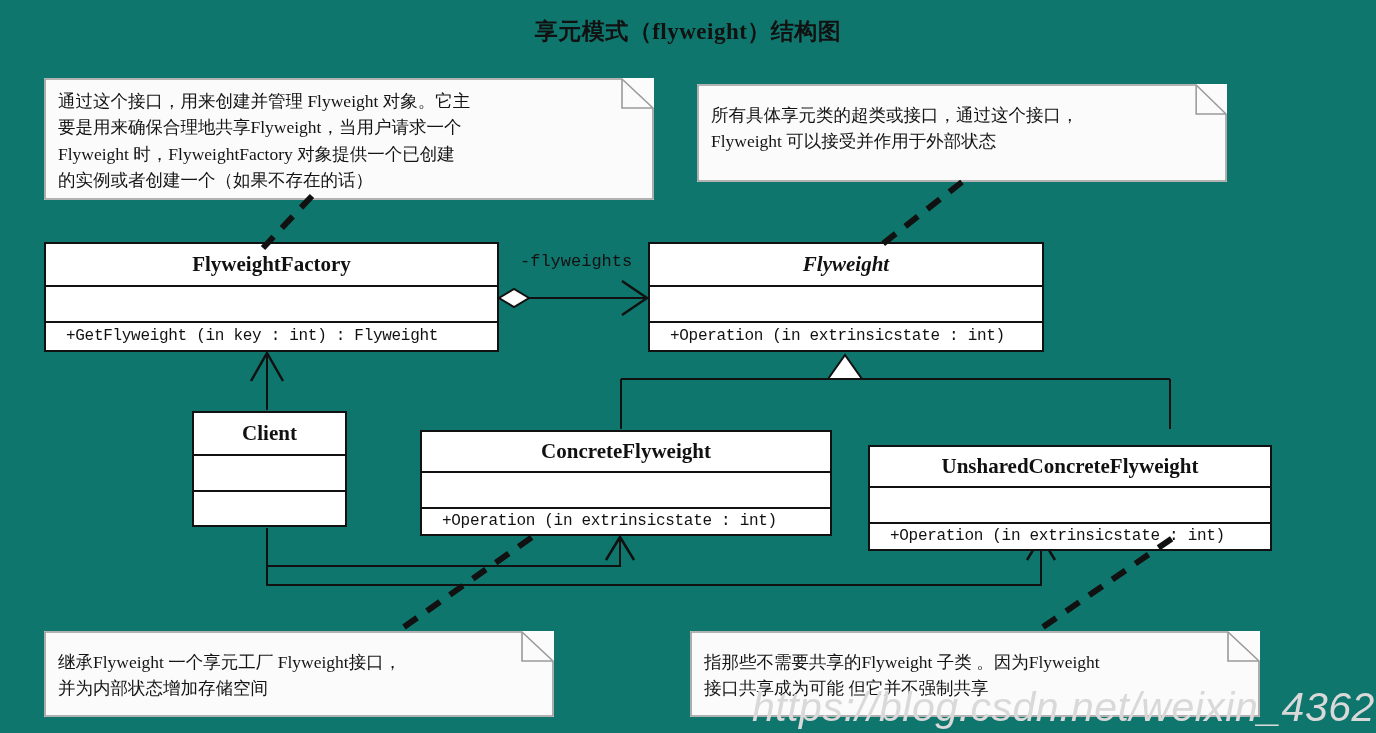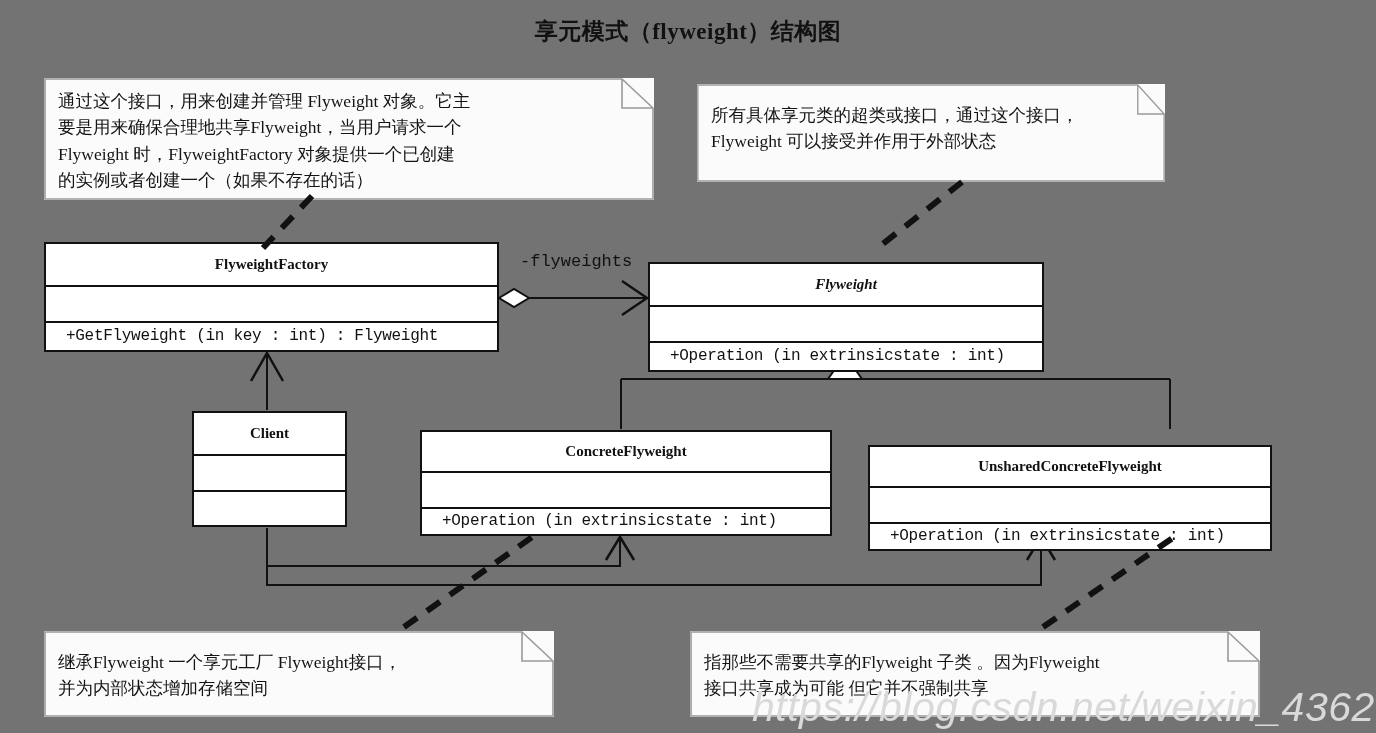--- a/index.html
+++ b/index.html
@@ -8,21 +8,21 @@
     background: #ffffff;
   }
   body {
     font-family: "Liberation Serif", serif;
     color: #1a1a1a;
   }
   #canvas {
     position: relative;
     width: 1376px;
     height: 733px;
-    background: #737373;
+    background: #0f766e;
     overflow: hidden;
   }
 
   
   .diagram-title {
     position: absolute;
     left: 0;
     top: 16px;
     width: 1376px;
     text-align: center;
@@ -41,21 +41,21 @@
     background: #ffffff;
     display: flex;
     flex-direction: column;
     z-index: 6;
   }
   .uml-name {
     box-sizing: border-box;
     text-align: center;
     font-family: "Liberation Serif", serif;
     font-weight: bold;
-    font-size: 15px;
+    font-size: 21px;
     border-bottom: 2px solid #111;
     display: flex;
     align-items: center;
     justify-content: center;
     color: #111;
   }
   .uml-name.abstract {
     font-style: italic;
   }
   .uml-attrs {
@@ -74,21 +74,21 @@
     white-space: nowrap;
     color: #111;
   }
 
   
   #box-flyweightfactory { left: 44px;  top: 242px; width: 455px; height: 110px; }
   #box-flyweightfactory .uml-name { height: 44px; }
   #box-flyweightfactory .uml-attrs { height: 36px; }
   #box-flyweightfactory .uml-ops  { height: 28px; }
 
-  #box-flyweight { left: 648px; top: 242px; width: 396px; height: 110px; margin-top: 20px; }
+  #box-flyweight { left: 648px; top: 242px; width: 396px; height: 110px; }
   #box-flyweight .uml-name { height: 44px; }
   #box-flyweight .uml-attrs { height: 36px; }
   #box-flyweight .uml-ops  { height: 28px; }
 
   #box-client { left: 192px; top: 411px; width: 155px; height: 116px; }
   #box-client .uml-name  { height: 44px; }
   #box-client .uml-attrs { height: 36px; }
   #box-client .uml-ops   { height: 34px; }
 
   #box-concreteflyweight { left: 420px; top: 430px; width: 412px; height: 106px; }
@@ -119,21 +119,21 @@
     width: 100%; height: 100%;
     z-index: -1;
   }
   .uml-note .note-text {
     position: relative;
     white-space: pre-line;
     z-index: 2;
   }
 
   #note-factory   { left: 44px;  top: 78px;  width: 610px; height: 122px; }
-  #note-flyweight { left: 697px; top: 84px;  width: 468px; height: 98px;  padding-top: 18px; }
+  #note-flyweight { left: 697px; top: 84px;  width: 530px; height: 98px;  padding-top: 18px; }
   #note-concrete  { left: 44px;  top: 631px; width: 510px; height: 86px;  padding-top: 18px; }
   #note-unshared  { left: 690px; top: 631px; width: 570px; height: 86px;  padding-top: 18px; }
 
   
   #connectors {
     position: absolute;
     left: 0; top: 0;
     width: 1376px; height: 733px;
     z-index: 3;
     pointer-events: none;

